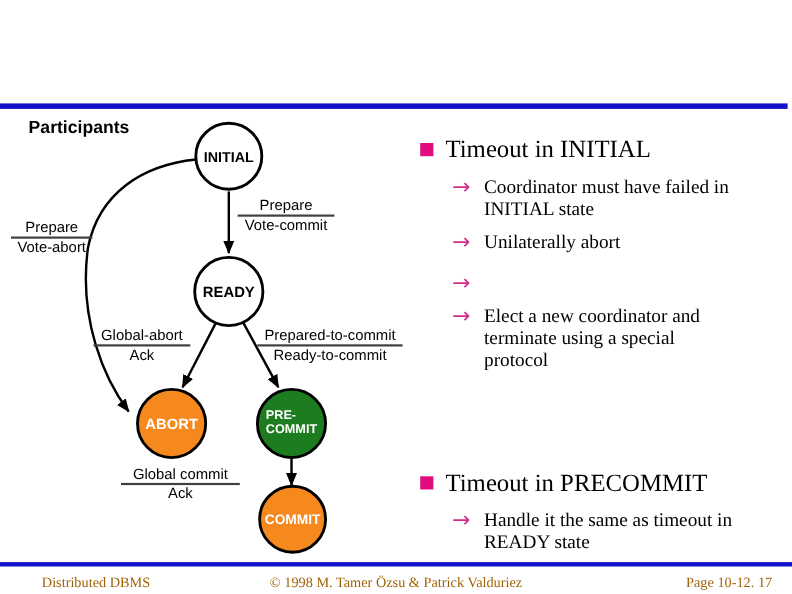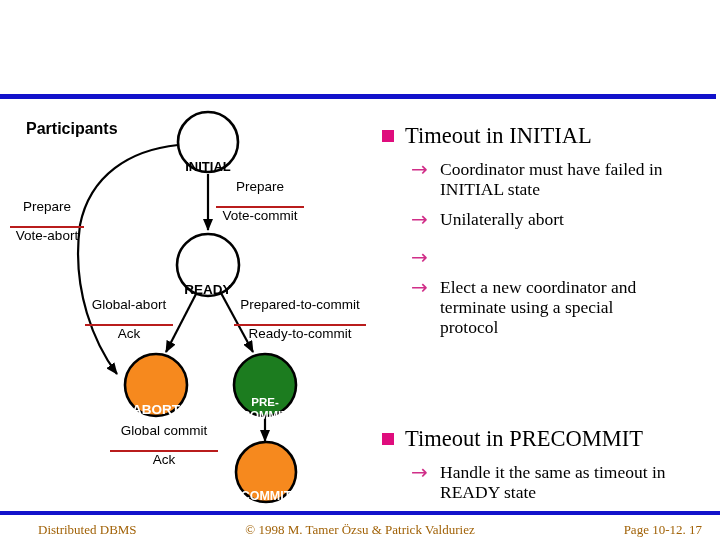--- a/index.html
+++ b/index.html
@@ -10,35 +10,35 @@
   
   .slide-title {
     position:absolute; left:18px; top:57px; width:700px;
     font-family:"Liberation Serif", serif; font-weight:bold;
     font-size:30px; line-height:34px; color:#00008B; white-space:nowrap;
   }
   .title-rule { position:absolute; left:0; top:94px; width:716px; height:5px; background:#1212CB; }
   
   svg.diagram { position:absolute; left:0; top:0; }
   .participants {
-    position:absolute; left:26px; top:120px; font-size:16px; font-weight:bold; color:#000;
+    position:absolute; left:26px; top:108px; font-size:16px; font-weight:bold; color:#000;
   }
   .state-label {
     position:absolute; display:flex; align-items:center; justify-content:center;
-    text-align:center; font-weight:bold; color:#000; pointer-events:none;margin-top:24px;
+    font-weight:bold; color:#000; pointer-events:none;
   }
   .state-label.lbl-initial   { left:178px; top:112px; width:60px; height:60px; font-size:13px; }
   .state-label.lbl-ready     { left:177px; top:234px; width:62px; height:62px; font-size:13.5px; }
   .state-label.lbl-abort     { left:125px; top:354px; width:62px; height:62px; font-size:13.5px; color:#fff; }
   .state-label.lbl-precommit { left:234px; top:354px; width:62px; height:62px; font-size:11.5px; line-height:13px; color:#fff; white-space:pre-line; }
   .state-label.lbl-commit    { left:236px; top:442px; width:60px; height:60px; font-size:12.5px; color:#fff; }
   .trans-label {
     position:absolute; font-size:13.5px; line-height:14px; color:#000; text-align:center;
   }
-  .trans-label .frac-top { display:block; border-bottom:2px solid #b91c1c; padding-bottom:12px; }
+  .trans-label .frac-top { display:block; border-bottom:2px solid #404040; padding-bottom:1px; }
   .trans-label .frac-bottom { display:block; padding-top:1px; }
   .tl-prepare-vote-abort  { left:10px;  top:200px; width:74px;  }
   .tl-prepare-vote-commit { left:216px; top:180px; width:88px;  }
   .tl-global-abort-ack    { left:85px;  top:298px; width:88px;  }
   .tl-prepared-ready      { left:234px; top:298px; width:132px; }
   .tl-global-commit-ack   { left:110px; top:424px; width:108px; }
   
   .section { position:absolute; left:380px; width:338px; font-family:"Liberation Serif", serif; color:#000; }
   .sec-1 { top:122px; } .sec-2 { top:237px; } .sec-3 { top:393px;margin-top:32px; }
   .section-title-row { display:flex; }

